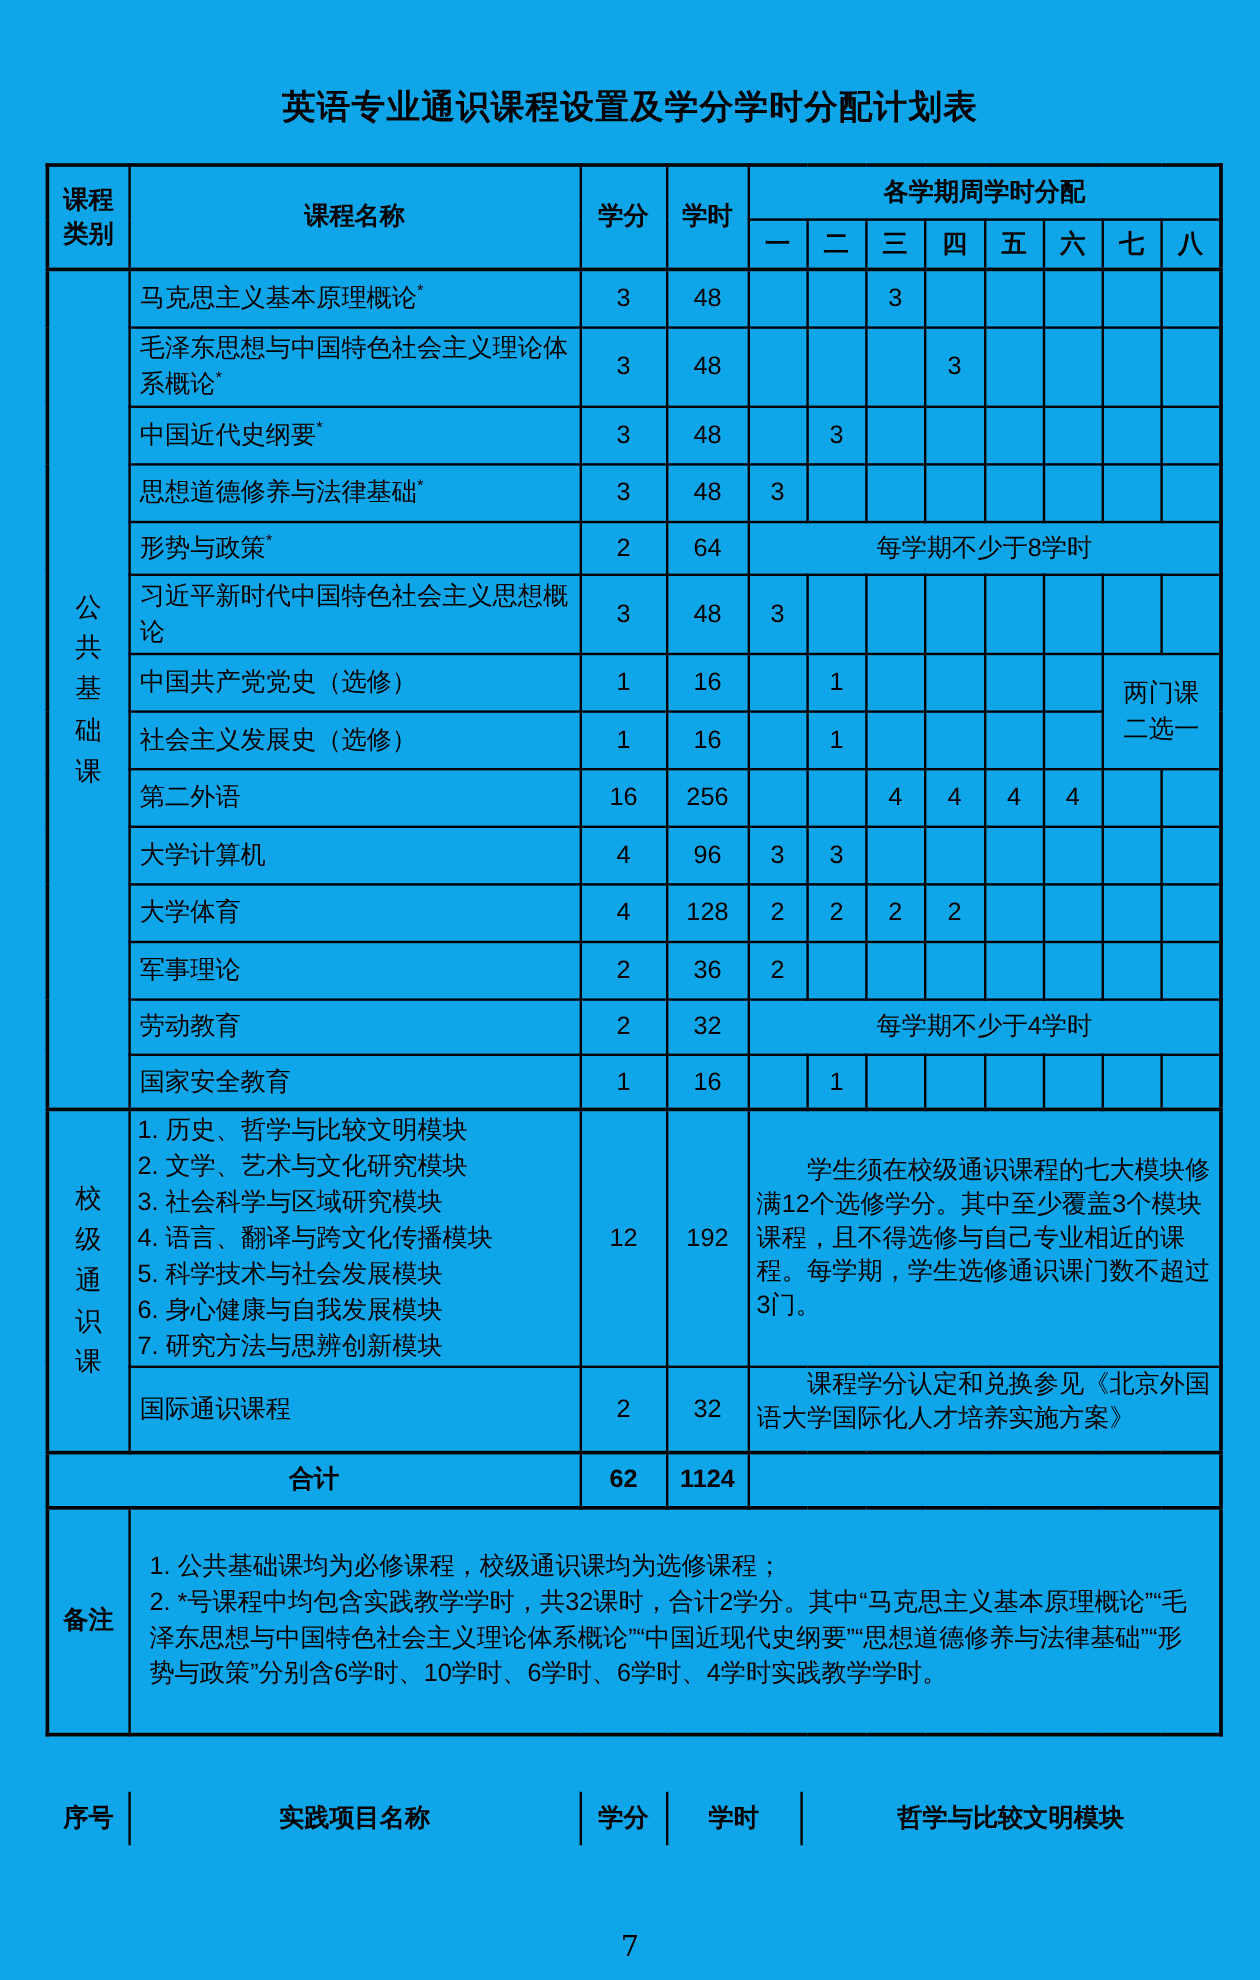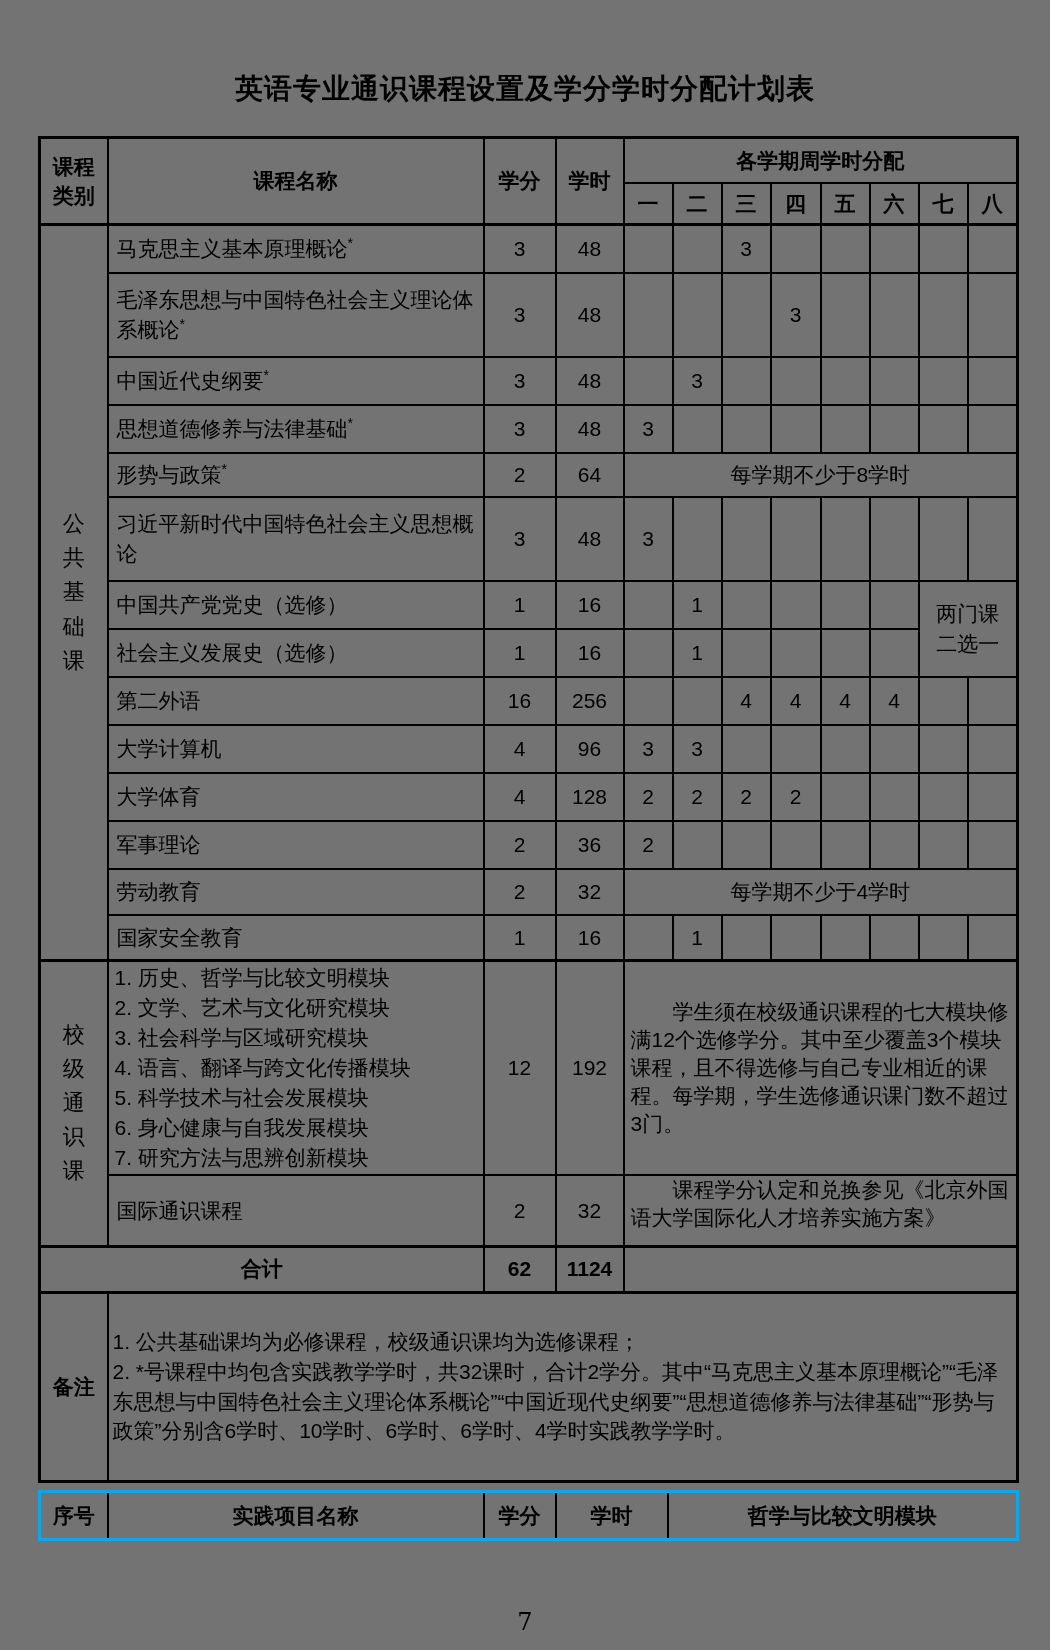--- a/index.html
+++ b/index.html
@@ -2,21 +2,21 @@
 <html><head>
 <meta charset="utf-8">
 <style>
   * { box-sizing: border-box; margin: 0; padding: 0; }
   html, body { background: #fff; }
   body {
     width: 1050px; height: 1650px;
     font-family: "Liberation Sans", sans-serif;
     color: #000;
   }
-  .page { position: relative; width: 1050px; height: 1650px; background: #737373; overflow: hidden; text-decoration: underline; }
+  .page { position: relative; width: 1050px; height: 1650px; background: #0ea5e9; overflow: hidden; text-decoration: underline; }
 
   .doc-title {
     position: absolute; top: 70px; left: 0; width: 100%;
     text-align: center; font-size: 28px; font-weight: bold;
     letter-spacing: 1px;
   }
 
   table { border-collapse: collapse; table-layout: fixed; }
   table.main  { position: absolute; left: 38px; top: 136px; width: 978px; border: 3px solid #000; }
   table.prac  { position: absolute; left: 38px; top: 1490px; width: 978px; border: 3px solid #0ea5e9; }
@@ -25,34 +25,34 @@
     border: 2px solid #000;
     text-align: center; vertical-align: middle;
     font-size: 21px; line-height: 1.4;
     padding: 1px 4px; overflow: hidden;
   }
   th { font-weight: bold; }
 
   tr.sec-top > td, tr.sec-top > th { border-top-width: 3px; }
 
   .h45 { height: 45px; } .h42 { height: 42px; }
-  .h48 { height: 48px; } .h66 { height: 84px; }
+  .h48 { height: 48px; } .h66 { height: 66px; }
   .h44 { height: 44px; margin-top: 36px; } .h46 { height: 46px; }
   .h213 { height: 213px; } .h71 { height: 71px; }
   .h189 { height: 189px; }
 
   .pre { white-space: pre-line; }
   .name-cell { text-align: left; padding-left: 8px; }
   .star { font-size: 14px; vertical-align: super; line-height: 1; }
   .vlabel { white-space: pre-line; line-height: 1.55; font-size: 22px; }
   .modules { text-align: left; padding-left: 6px; white-space: pre-line; line-height: 1.43; }
   .note-par { text-align: left; text-indent: 2em; padding: 0 6px; line-height: 1.33; }
   .clip { height: 67px; overflow: hidden; }
   .bold { font-weight: bold; }
-  .remarks-cell { text-align: left; vertical-align: middle; padding: 4px 4px; }
+  .remarks-cell { text-align: left; vertical-align: middle; padding: 4px 16px; }
   .remarks-cell p { line-height: 1.42; text-align: left; }
 
   .prac-title {
     position: absolute; top: 1448px; left: 0; width: 100%;
     text-align: center; font-size: 26px; font-weight: bold;
   }
   .page-num {
     position: absolute; top: 1608px; left: 0; width: 100%;
     text-align: center; font-size: 24px;
     font-family: "DejaVu Serif", serif;

